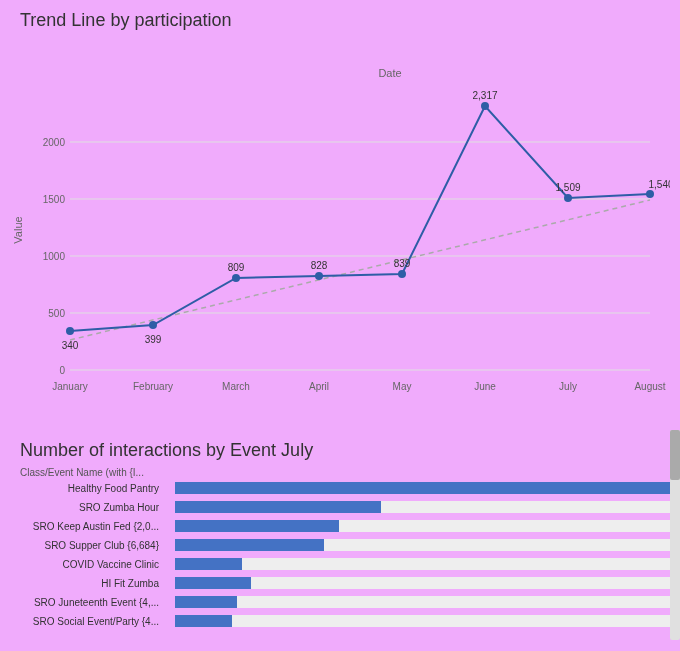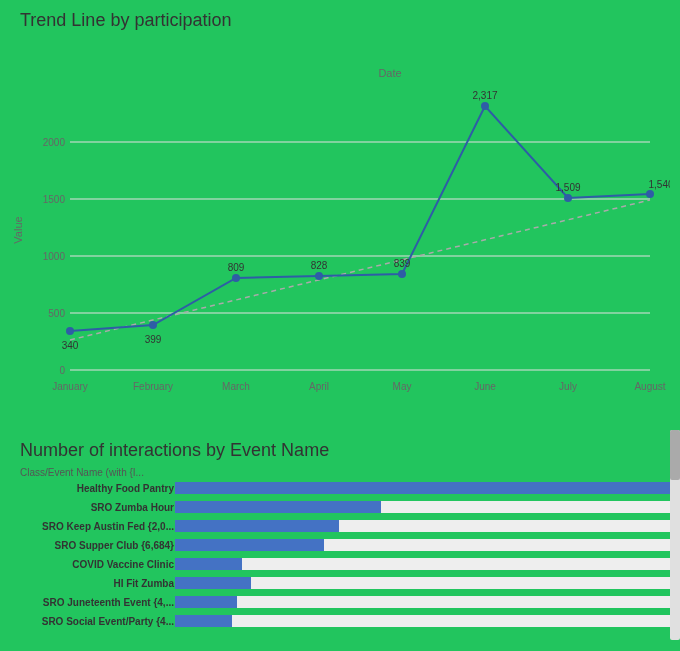--- a/index.html
+++ b/index.html
@@ -8,21 +8,21 @@
       background: #fff;
       width: 680px;
       height: 651px;
       overflow: hidden;
       position: relative;
     }
 
     .main-container {
       width: 680px;
       height: 651px;
-      background: #22c55e;
+      background: #f0abfc;
       padding: 10px 10px 0 10px;
       display: flex;
       flex-direction: column;
     }
 
     
     .chart-section {
       flex: 0 0 430px;
       position: relative;
     }
@@ -79,26 +79,25 @@
       align-items: center;
       margin-bottom: 3px;
       height: 16px;
     }
 
     .bar-label {
       font-size: 10px;
       color: #333;
       text-align: right;
       width: 155px;
-      padding-right: 1px;
+      padding-right: 16px;
       white-space: nowrap;
       overflow: hidden;
       text-overflow: ellipsis;
       flex-shrink: 0;
-      font-weight: bold;
     }
 
     .bar-track {
       flex: 1;
       height: 12px;
       background: #eee;
       position: relative;
     }
 
     .bar-fill {
@@ -178,21 +177,21 @@
         <text x="309" y="234" font-size="10" fill="#333" text-anchor="middle">828</text>
         <text x="392" y="232" font-size="10" fill="#333" text-anchor="middle">839</text>
         <text x="475" y="64" font-size="10" fill="#333" text-anchor="middle">2,317</text>
         <text x="558" y="156" font-size="10" fill="#333" text-anchor="middle">1,509</text>
         <text x="651" y="153" font-size="10" fill="#333" text-anchor="middle">1,540</text>
       </svg>
     </div>
   </div>
 
   <div class="bar-section">
-    <div class="bar-title">Number of interactions by Event Name</div>
+    <div class="bar-title">Number of interactions by Event July</div>
     <div class="bar-chart-container">
       <div class="bar-header">Class/Event Name (with {I...</div>
 
       <div id="bar-rows">
           <div class="bar-row">
             <div class="bar-label">Healthy Food Pantry</div>
             <div class="bar-track">
               <div class="bar-fill" style="width: 100%;"></div>
             </div>
           </div>

